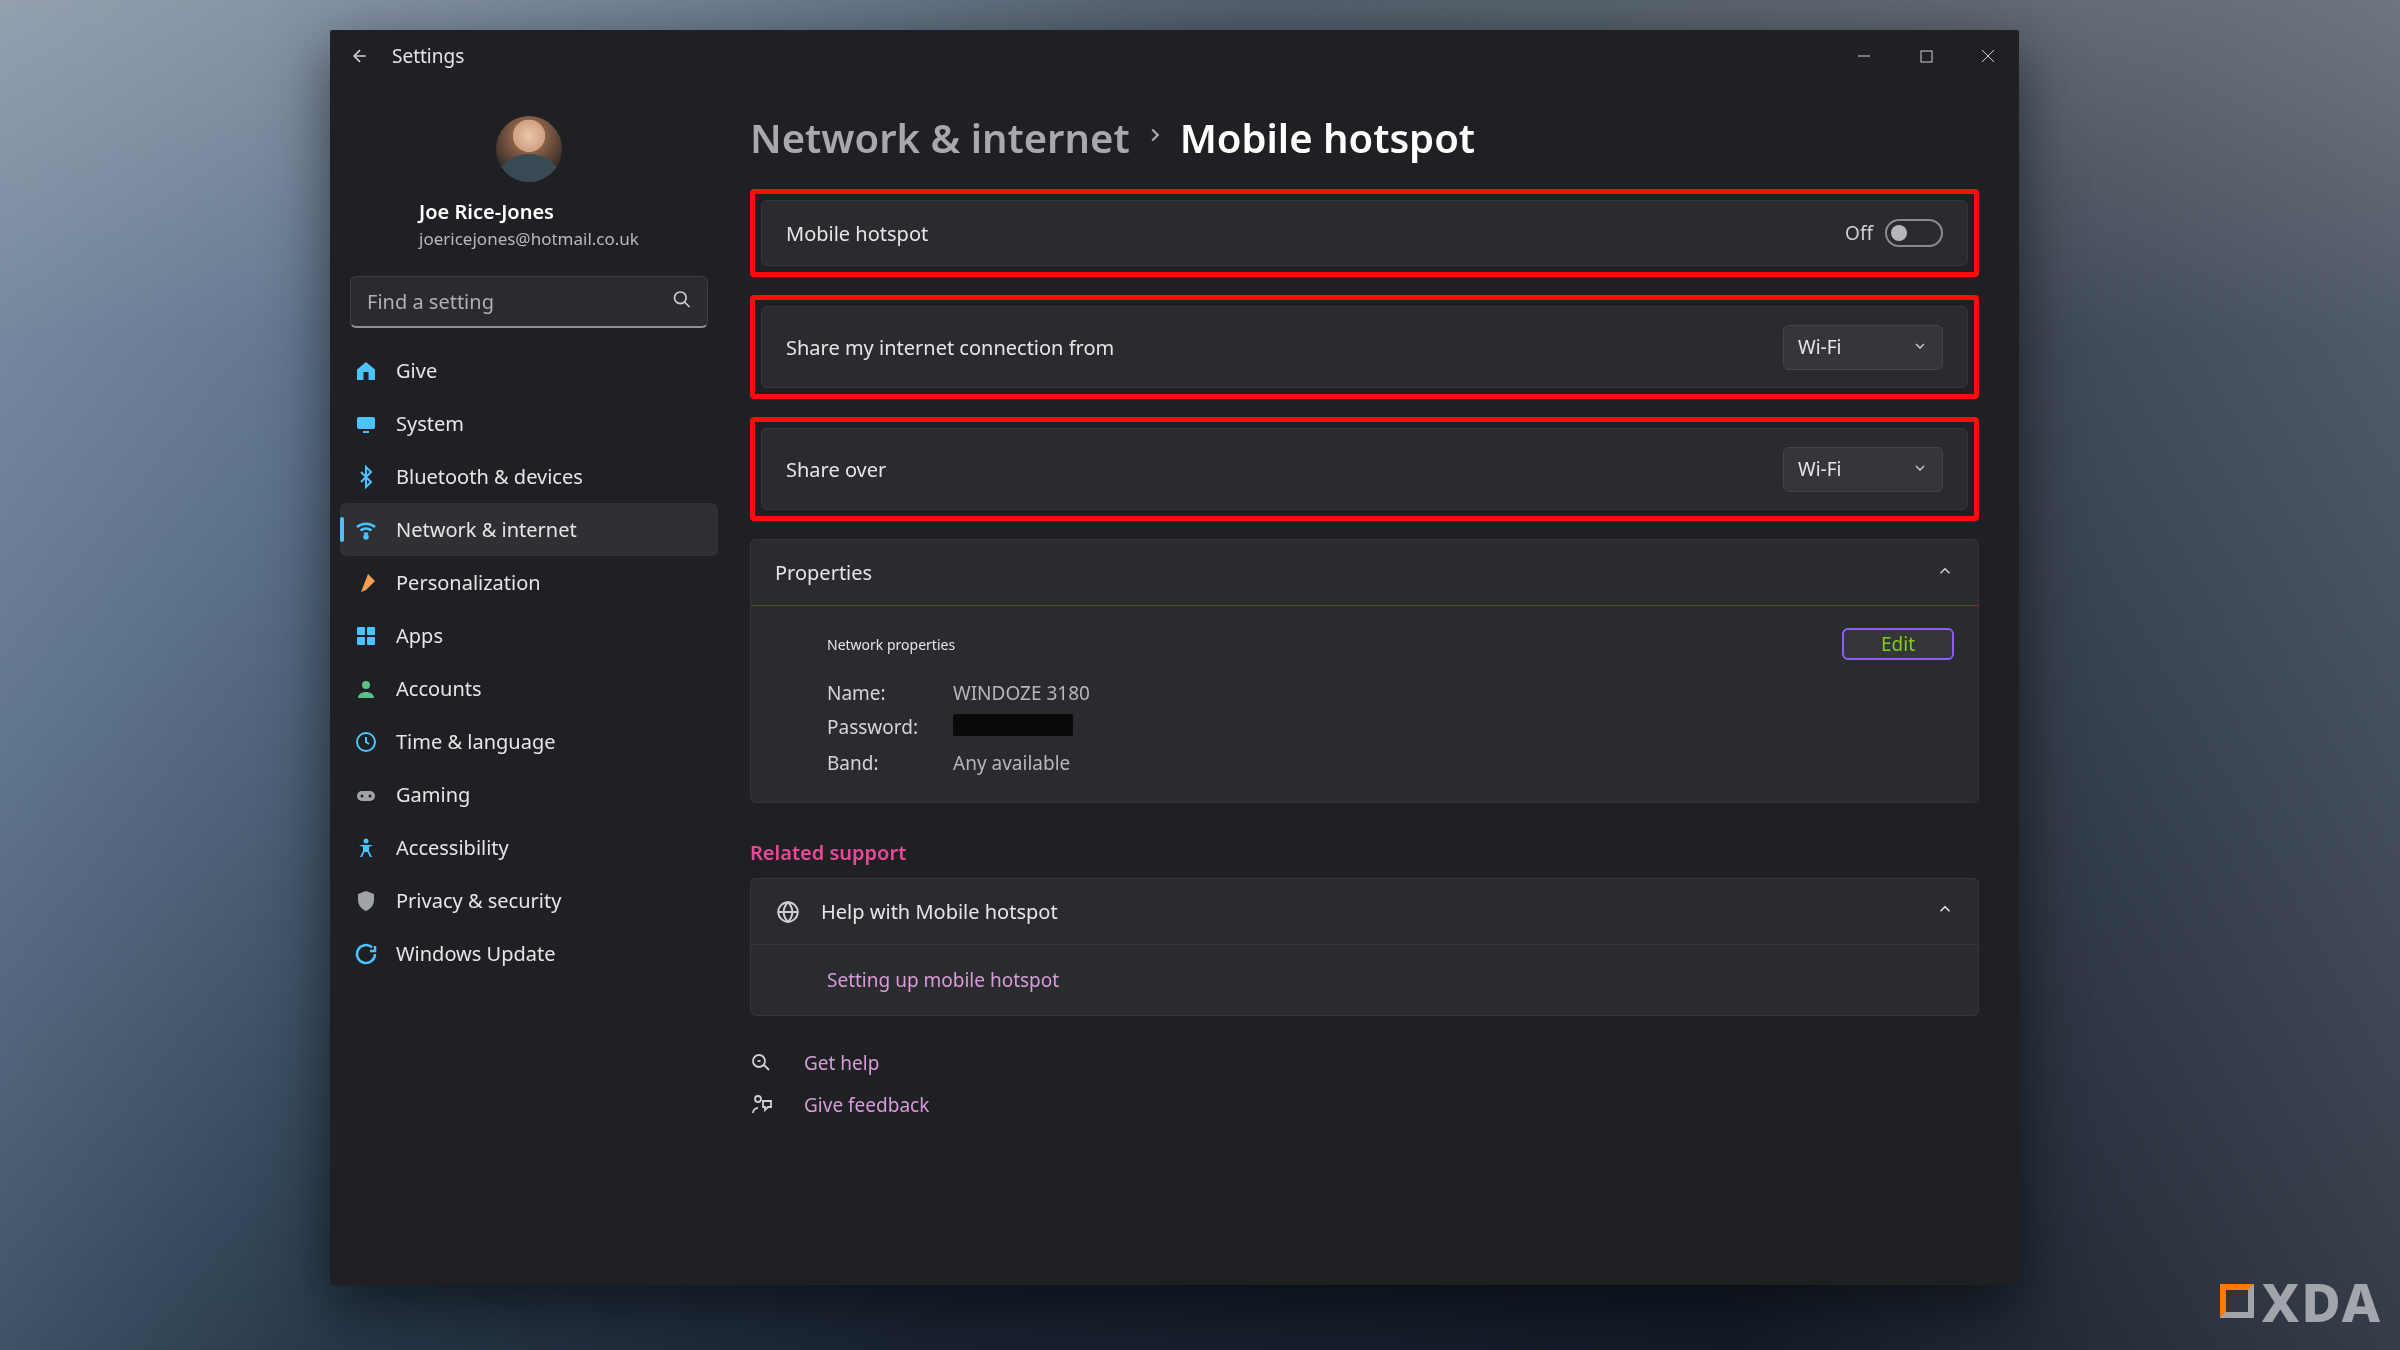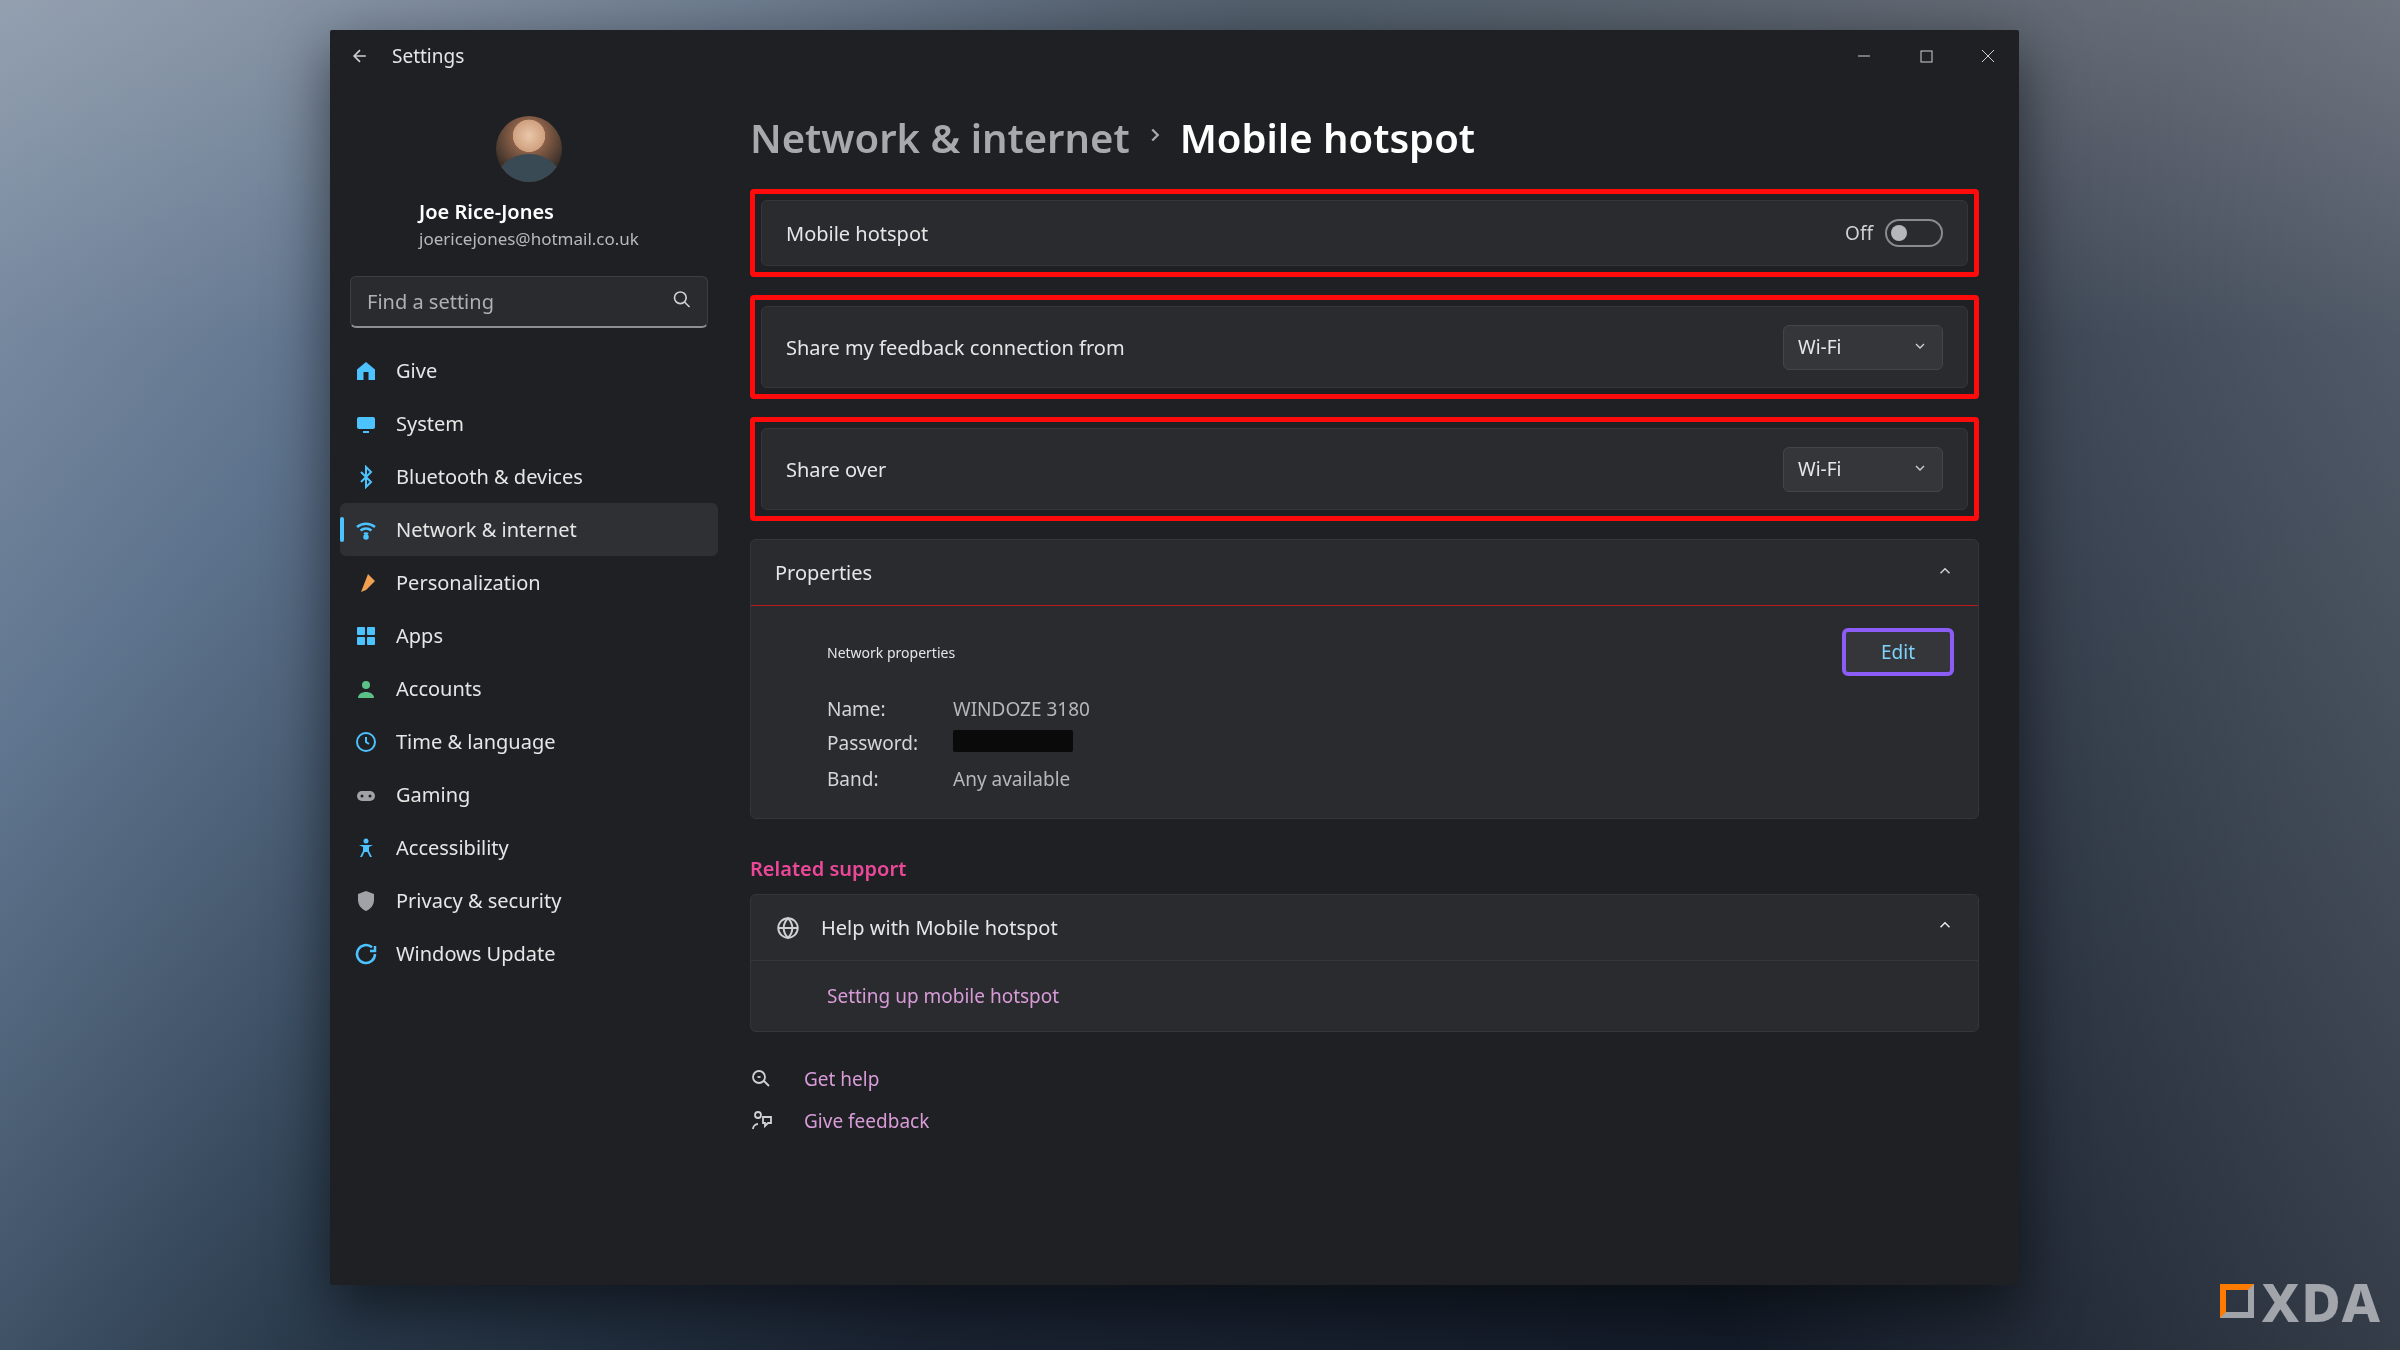--- a/index.html
+++ b/index.html
@@ -243,26 +243,26 @@
     border-bottom: 1px solid #b91c1c;
     font-size: 20px;
     color: #e6e6e6;
   }
   .expander-head .chev { margin-left: auto; color: #cfd0d3; }
   .props-body { padding: 22px 24px 26px 76px; }
   .np-row { display: flex; align-items: center; }
   .np-title { font-size: 14px; color: #e6e6e6; }
   .edit-btn {
     margin-left: auto;
-    width: 112px; height: 48px;
+    width: 112px; height: 32px;
     background: #35363a;
-    border: 4px solid #8b5cf6;
+    border: 2px solid #8b5cf6;
     border-radius: 6px;
     display: flex; align-items: center; justify-content: center;
-    font-size: 19px; color: #7dd3fc;
+    font-size: 19px; color: #84cc16;
     cursor: pointer;
   }
   .kv { display: grid; grid-template-columns: 126px 1fr; row-gap: 8px; margin-top: 20px; font-size: 19px; }
   .kv .k { color: #d4d5d8; }
   .kv .v { color: #b6b7ba; }
   .pw-block { display:inline-block; width: 120px; height: 22px; background: #0a0a0b; border-radius: 2px; }
 
   .section-h {
     margin: 36px 0 12px 0;
     font-size: 20px; font-weight: 600;
@@ -488,21 +488,21 @@
         <div class="card row hotspot-row">
           <span class="row-label">Mobile hotspot</span>
           <span class="row-spacer"></span>
           <span class="toggle-text">Off</span>
           <span class="toggle"></span>
         </div>
       </div>
 
       <div class="hl-wrap">
         <div class="card row share-row">
-          <span class="row-label">Share my feedback connection from</span>
+          <span class="row-label">Share my internet connection from</span>
           <span class="row-spacer"></span>
           <div class="dropdown">
             <span>Wi-Fi</span>
             <span class="chev"><svg width="16" height="16" viewBox="0 0 24 24" fill="none" stroke="currentColor" stroke-width="2">
                   <path d="M6 9l6 6 6-6"></path>
                 </svg></span>
           </div>
         </div>
       </div>
 

